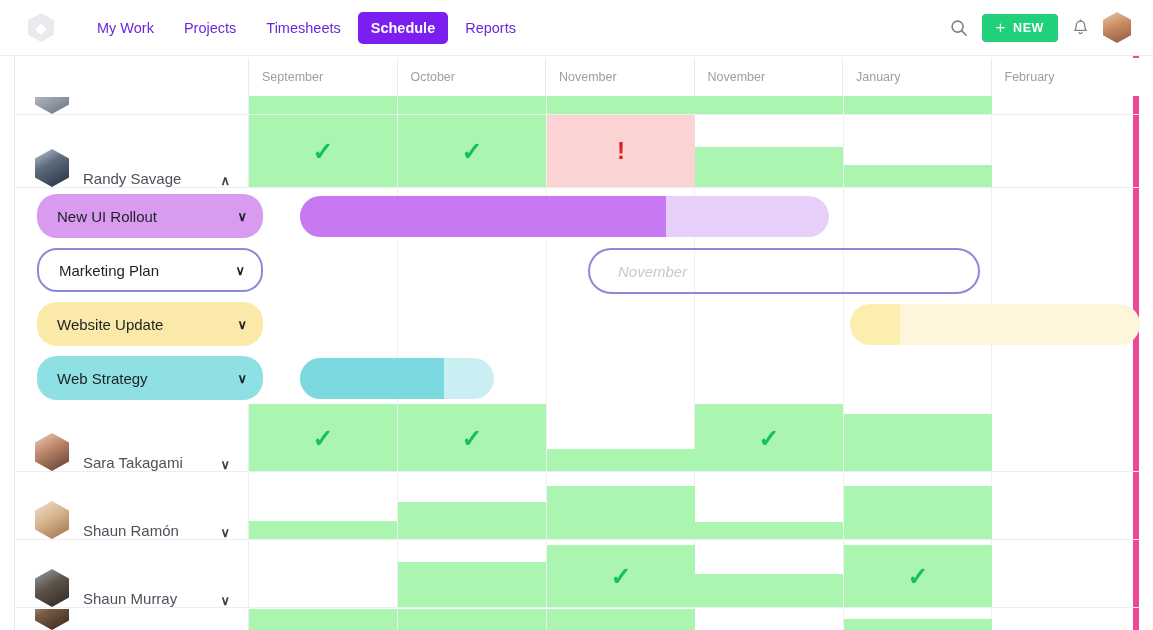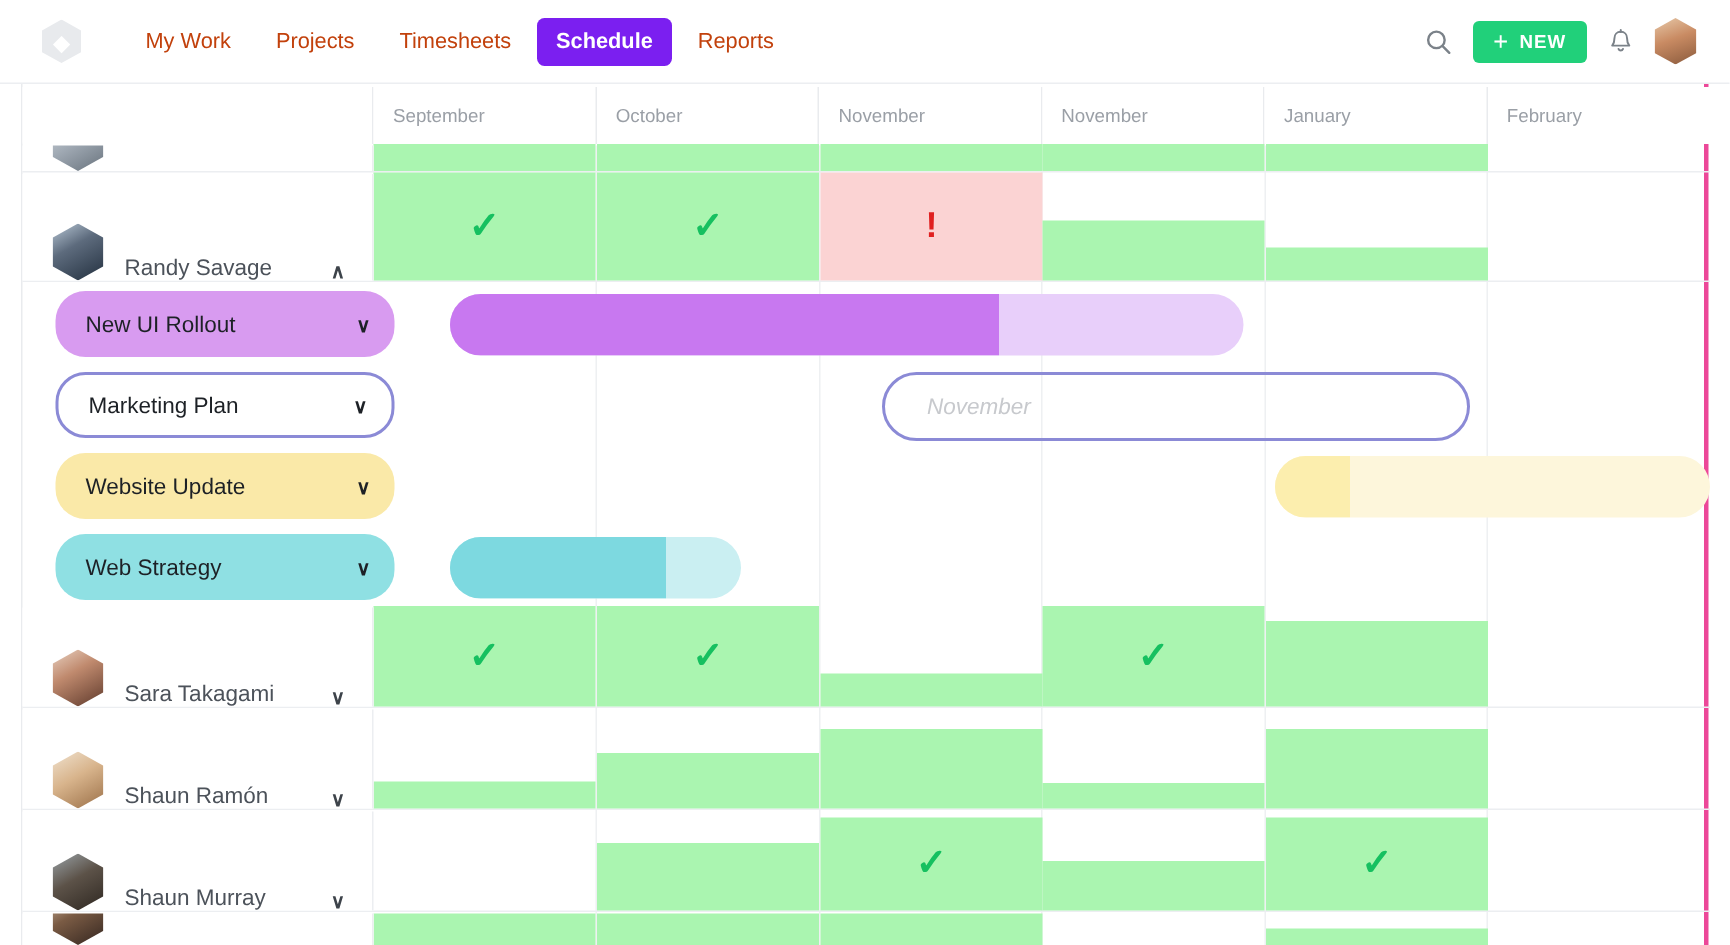--- a/index.html
+++ b/index.html
@@ -25,21 +25,21 @@
     flex: 0 0 auto;
   }
   .hexlogo {
     width: 26px; height: 29px; background: #e8eaed;
     clip-path: polygon(50% 0%, 100% 25%, 100% 75%, 50% 100%, 0% 75%, 0% 25%);
     display: flex; align-items: center; justify-content: center;
     color: #ffffff; font-size: 14px; font-weight: bold;
   }
   #mainnav { display: flex; align-items: center; margin-left: 30px; gap: 4px; }
   .navitem {
-    font-size: 14.5px; color: #c2410c;
+    font-size: 14.5px; color: #6d28d9;
     padding: 8px 13px; border-radius: 5px;
     cursor: pointer; white-space: nowrap;
   }
   .navitem.active {
     background: #7b1ff0; color: #ffffff; font-weight: bold;
   }
   #topright {
     margin-left: auto; margin-right: 22px;
     display: flex; align-items: center; gap: 14px;
   }
@@ -63,21 +63,21 @@
   #grid {
     position: absolute; left: 0; top: 56px;
     width: 1153px; height: 574px;
     background: #ffffff;
     overflow: hidden;
   }
   #gridinner {
     position: absolute; left: 14px; top: 0;
     width: 1125px; height: 574px;
     border-left: 1px solid #e9ebee;
-    border-right: 3px solid #ec4899;
+    border-right: 6px solid #ec4899;
   }
 
   
   #monthhdr {
     position: absolute; left: 0; top: 2px;
     width: 1125px; height: 38px;
     border-bottom: 1px solid #e9ebee;
     display: flex;
   }
   #monthhdr .corner {

